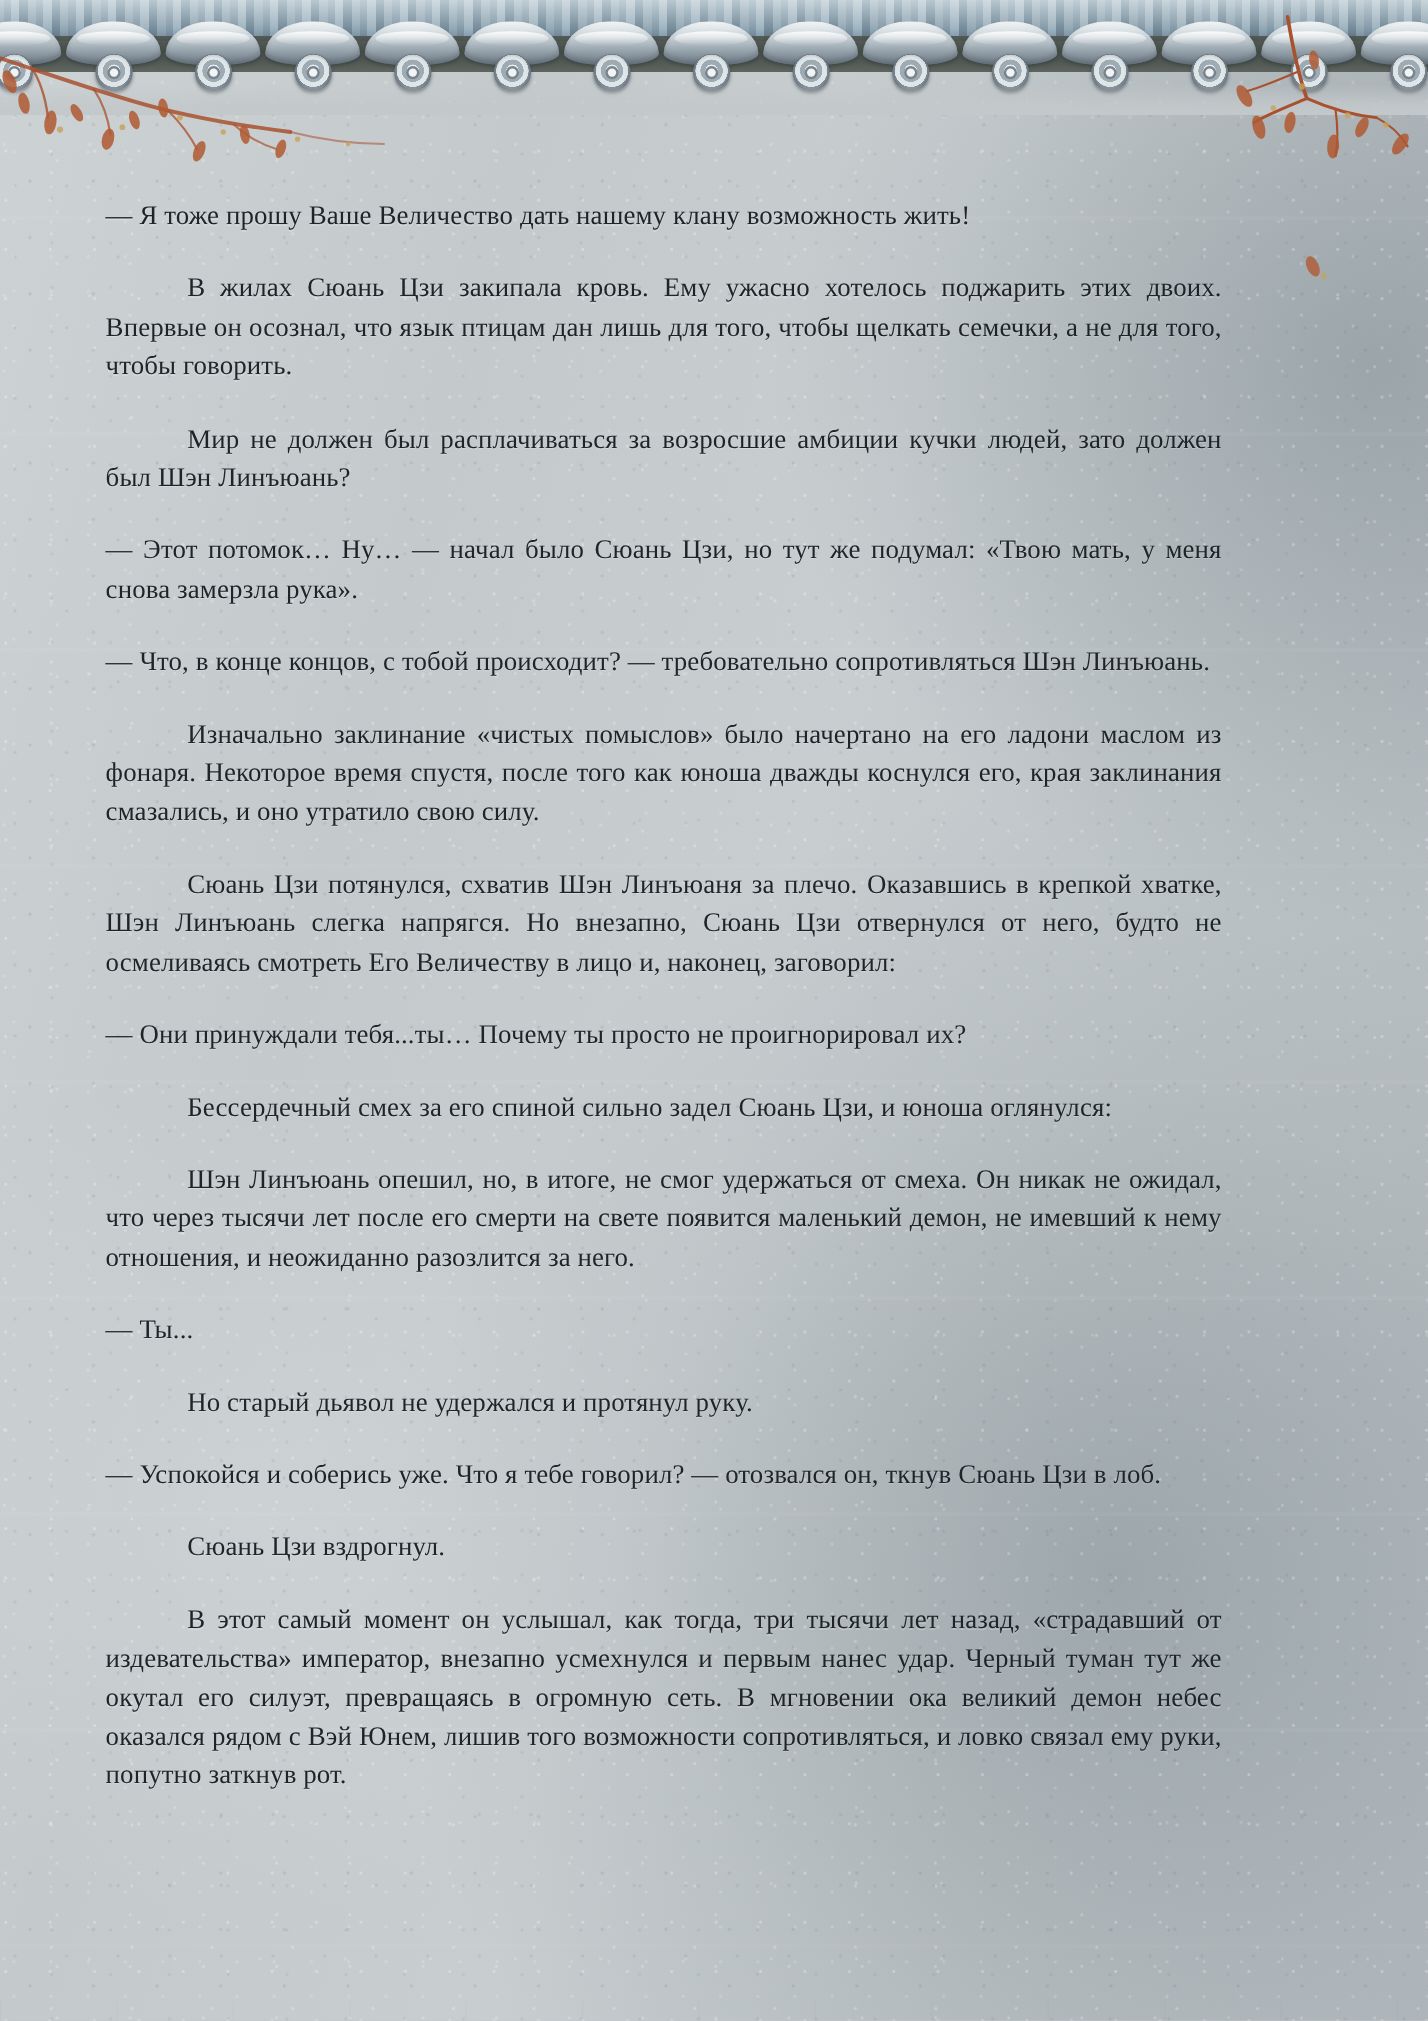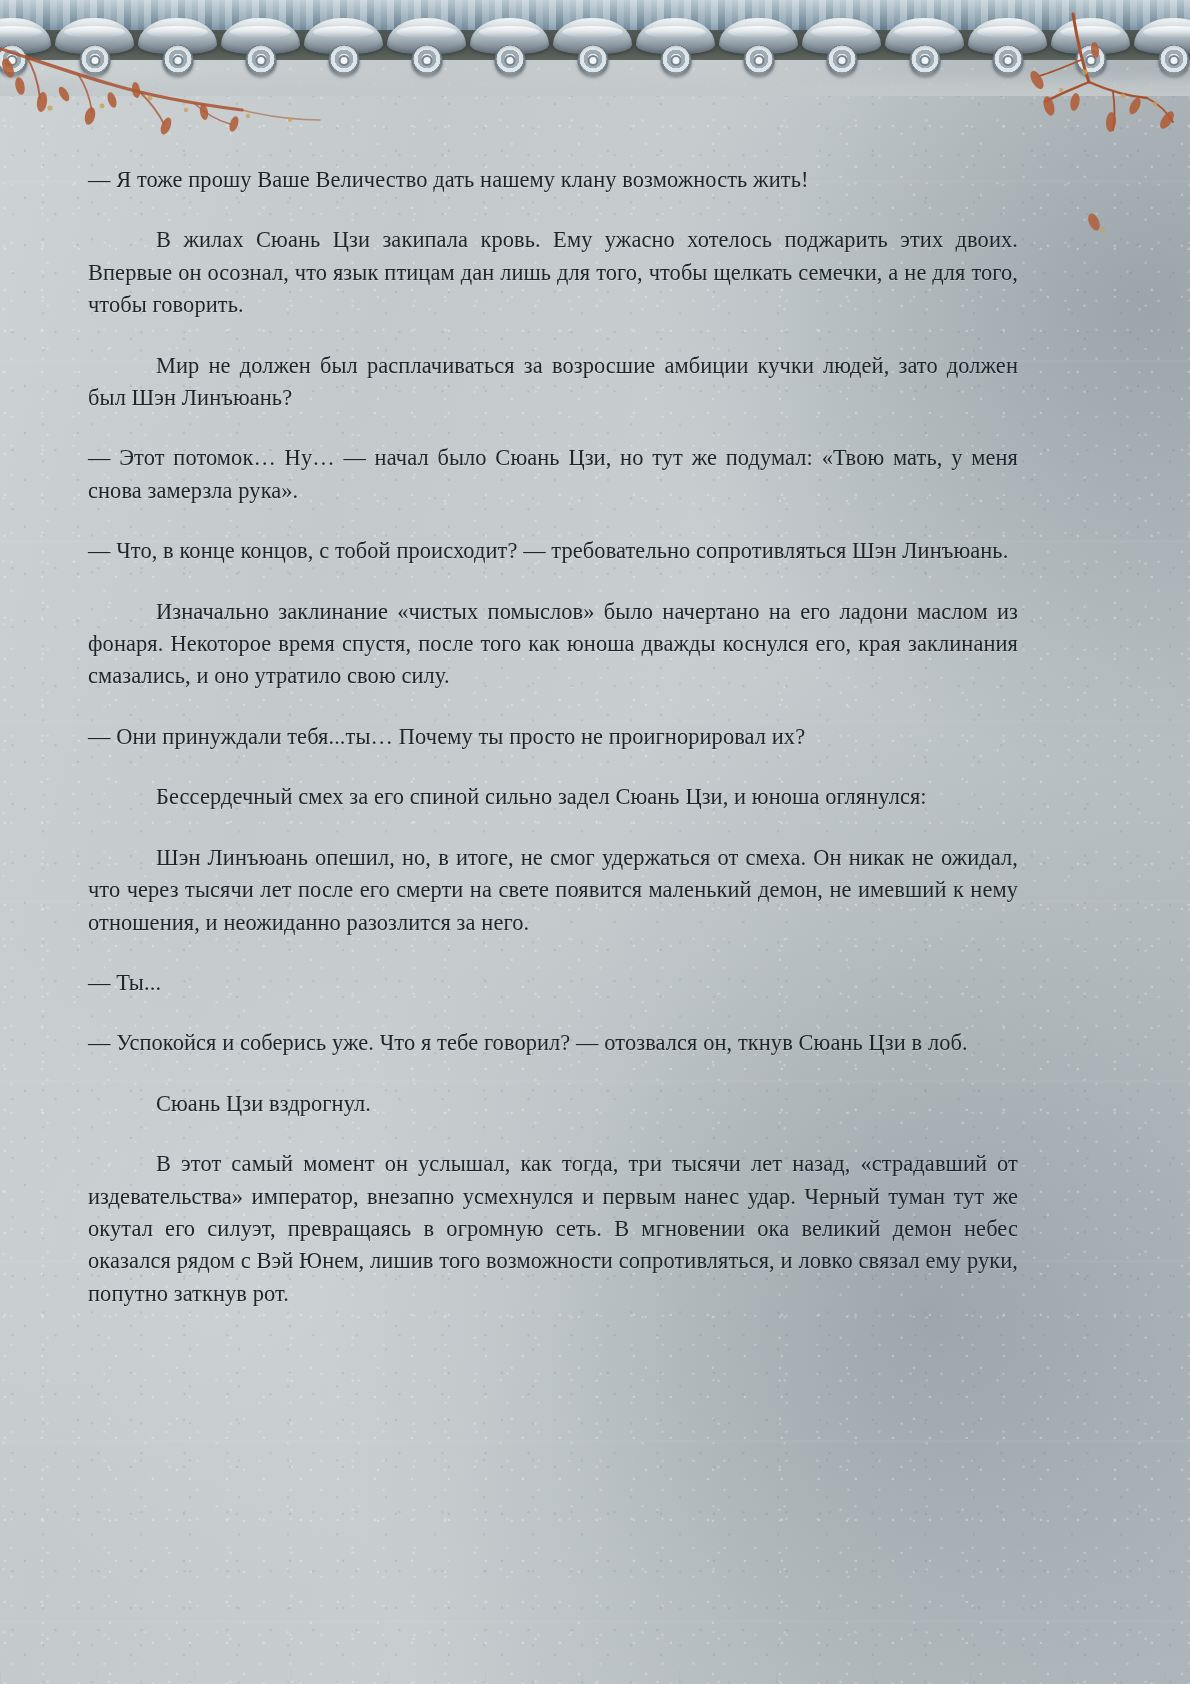--- a/index.html
+++ b/index.html
@@ -305,20 +305,22 @@
   </svg>
 </div>
 
 <div class="content" id="text-column">
     <p class="dash">— Я тоже прошу Ваше Величество дать нашему клану возможность жить!</p>
     <p class="indent">В жилах Сюань Цзи закипала кровь. Ему ужасно хотелось поджарить этих двоих. Впервые он осознал, что язык птицам дан лишь для того, чтобы щелкать семечки, а не для того, чтобы говорить.</p>
     <p class="indent">Мир не должен был расплачиваться за возросшие амбиции кучки людей, зато должен был Шэн Линъюань?</p>
     <p class="dash">— Этот потомок… Ну… — начал было Сюань Цзи, но тут же подумал: «Твою мать, у меня снова замерзла рука».</p>
     <p class="dash">— Что, в конце концов, с тобой происходит? — требовательно сопротивляться Шэн Линъюань.</p>
     <p class="indent">Изначально заклинание «чистых помыслов» было начертано на его ладони маслом из фонаря. Некоторое время спустя, после того как юноша дважды коснулся его, края заклинания смазались, и оно утратило свою силу.</p>
+    <p class="indent">Сюань Цзи потянулся, схватив Шэн Линъюаня за плечо. Оказавшись в крепкой хватке, Шэн Линъюань слегка напрягся. Но внезапно, Сюань Цзи отвернулся от него, будто не осмеливаясь смотреть Его Величеству в лицо и, наконец, заговорил:</p>
     <p class="dash">— Они принуждали тебя...ты… Почему ты просто не проигнорировал их?</p>
     <p class="indent">Бессердечный смех за его спиной сильно задел Сюань Цзи, и юноша оглянулся:</p>
     <p class="indent">Шэн Линъюань опешил, но, в итоге, не смог удержаться от смеха. Он никак не ожидал, что через тысячи лет после его смерти на свете появится маленький демон, не имевший к нему отношения, и неожиданно разозлится за него.</p>
     <p class="dash">— Ты...</p>
+    <p class="indent">Но старый дьявол не удержался и протянул руку.</p>
     <p class="dash">— Успокойся и соберись уже. Что я тебе говорил? — отозвался он, ткнув Сюань Цзи в лоб.</p>
     <p class="indent">Сюань Цзи вздрогнул.</p>
     <p class="indent">В этот самый момент он услышал, как тогда, три тысячи лет назад, «страдавший от издевательства» император, внезапно усмехнулся и первым нанес удар. Черный туман тут же окутал его силуэт, превращаясь в огромную сеть. В мгновении ока великий демон небес оказался рядом с Вэй Юнем, лишив того возможности сопротивляться, и ловко связал ему руки, попутно заткнув рот.</p>
   </div>
 
 </body></html>

